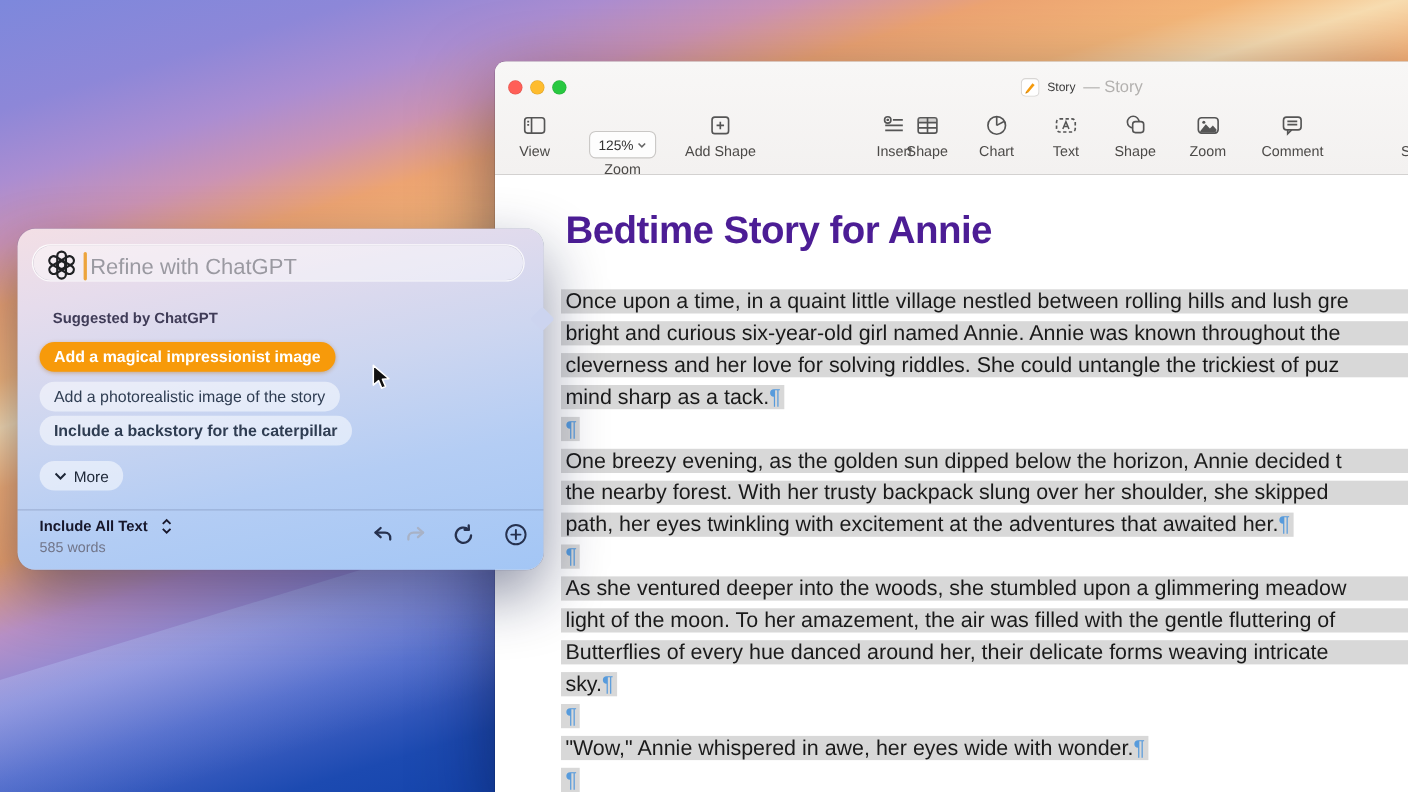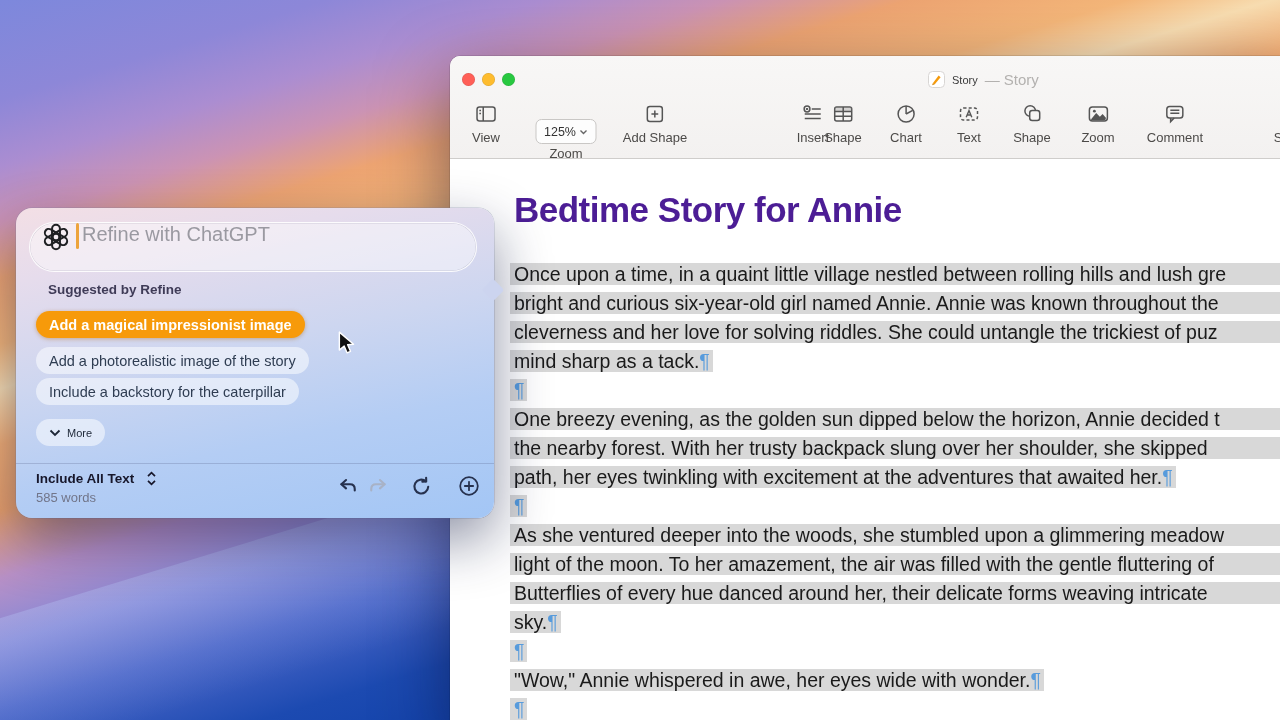--- a/index.html
+++ b/index.html
@@ -49,36 +49,36 @@
   .hl.cont { padding-right:120px; }
   .pilcrow { color:#579bdc; }
 
   
   .popover { position:absolute; left:16px; top:208px; width:478px; height:310px;
     border-radius:16px;
     background:linear-gradient(168deg, #f3dfe5 0%, #e6dcec 18%, #cdd6f0 45%, #b4cdf4 70%, #a3c6f5 100%);
     box-shadow:0 22px 55px rgba(8,18,60,.45), 0 0 0 .5px rgba(130,140,170,.45); }
   .tail { position:absolute; right:-7px; top:74px; width:16px; height:16px;
     transform:rotate(45deg); border-radius:3px; background:#ccd4ef; }
-  .refine-input { position:absolute; left:13px; right:17px; top:14px; height:50px;
+  .refine-input { position:absolute; left:13px; right:17px; top:14px; height:34px;
     border-radius:25px; background:rgba(255,255,255,.45);
     border:1px solid rgba(255,255,255,.8);
     box-shadow:inset 0 0 0 .5px rgba(110,110,140,.25);
-    display:flex; align-items:flex-start; padding-left:12px; }
+    display:flex; align-items:flex-end; padding-left:12px; }
   .caret { width:3px; height:26px; border-radius:1.5px; background:#eda43c; margin-left:6px; }
   .ph { margin-left:3px; font-size:20px; color:#9a99a1; }
   .suggested-heading { position:absolute; left:32px; top:74px; font-size:13.5px;
     font-weight:bold; color:#3f3b57; }
   .pill { position:absolute; left:20px; display:inline-flex; align-items:center;
     height:27px; padding:0 13px; border-radius:14px; border:none;
     font-family:inherit; font-size:14.5px; color:#2f3d52;
     background:rgba(252,253,255,.55); white-space:nowrap; cursor:default; }
   .pill-orange { background:#f79a0a; color:#fff; font-weight:bold;
     box-shadow:0 1px 4px rgba(170,95,0,.4); }
-  .pill-more { font-size:11px; color:#1c2636; gap:6px; font-weight:normal; }
+  .pill-more { font-size:14px; color:#1c2636; gap:6px; font-weight:normal; }
   .pop-footer { position:absolute; left:0; right:0; bottom:0; height:55px;
     border-top:1px solid rgba(90,100,140,.28); }
   .scope { position:absolute; left:20px; top:7px; display:flex; align-items:center; gap:12px;
     font-size:13.5px; font-weight:bold; color:#17172b; }
   .word-count { position:absolute; left:20px; top:26px; font-size:13px; color:#717589; }
   .foot-icons { position:absolute; right:14px; top:11px; display:flex; align-items:center; }
   .icon-btn { border:none; background:none; padding:0; cursor:default; height:22px; }
   .gap10 { margin-left:10px; } .gap22 { margin-left:22px; } .gap26 { margin-left:26px; }
 
   .cursor { position:absolute; left:336px; top:331px; z-index:60; }
@@ -278,25 +278,25 @@
           </g>
         <g transform="rotate(300)">
             <rect x="-4.5" y="-14" width="9" height="18" rx="4.5"></rect>
           </g>
       </svg>
     </span>
     <span class="caret"></span>
     <span class="ph">Refine with ChatGPT</span>
   </div>
 
-  <div class="suggested-heading">Suggested by Refine</div>
+  <div class="suggested-heading">Suggested by ChatGPT</div>
 
   <button class="pill" style="top:139px;">Add a photorealistic image of the story</button>
   <button class="pill pill-orange" style="top:103px;">Add a magical impressionist image</button>
-  <button class="pill" style="top:170px;">Include a backstory for the caterpillar</button>
+  <button class="pill" style="top:170px;font-weight:bold;">Include a backstory for the caterpillar</button>
 
   <button class="pill pill-more" style="top:211px;">
     <svg width="12" height="8" viewBox="0 0 12 8" fill="none" stroke="#1c2636" stroke-width="1.8">
         <path d="M1.5 1.5 L6 6 L10.5 1.5"></path>
       </svg>
     <span>More</span>
   </button>
 
   <div class="pop-footer">
     <div class="scope">

